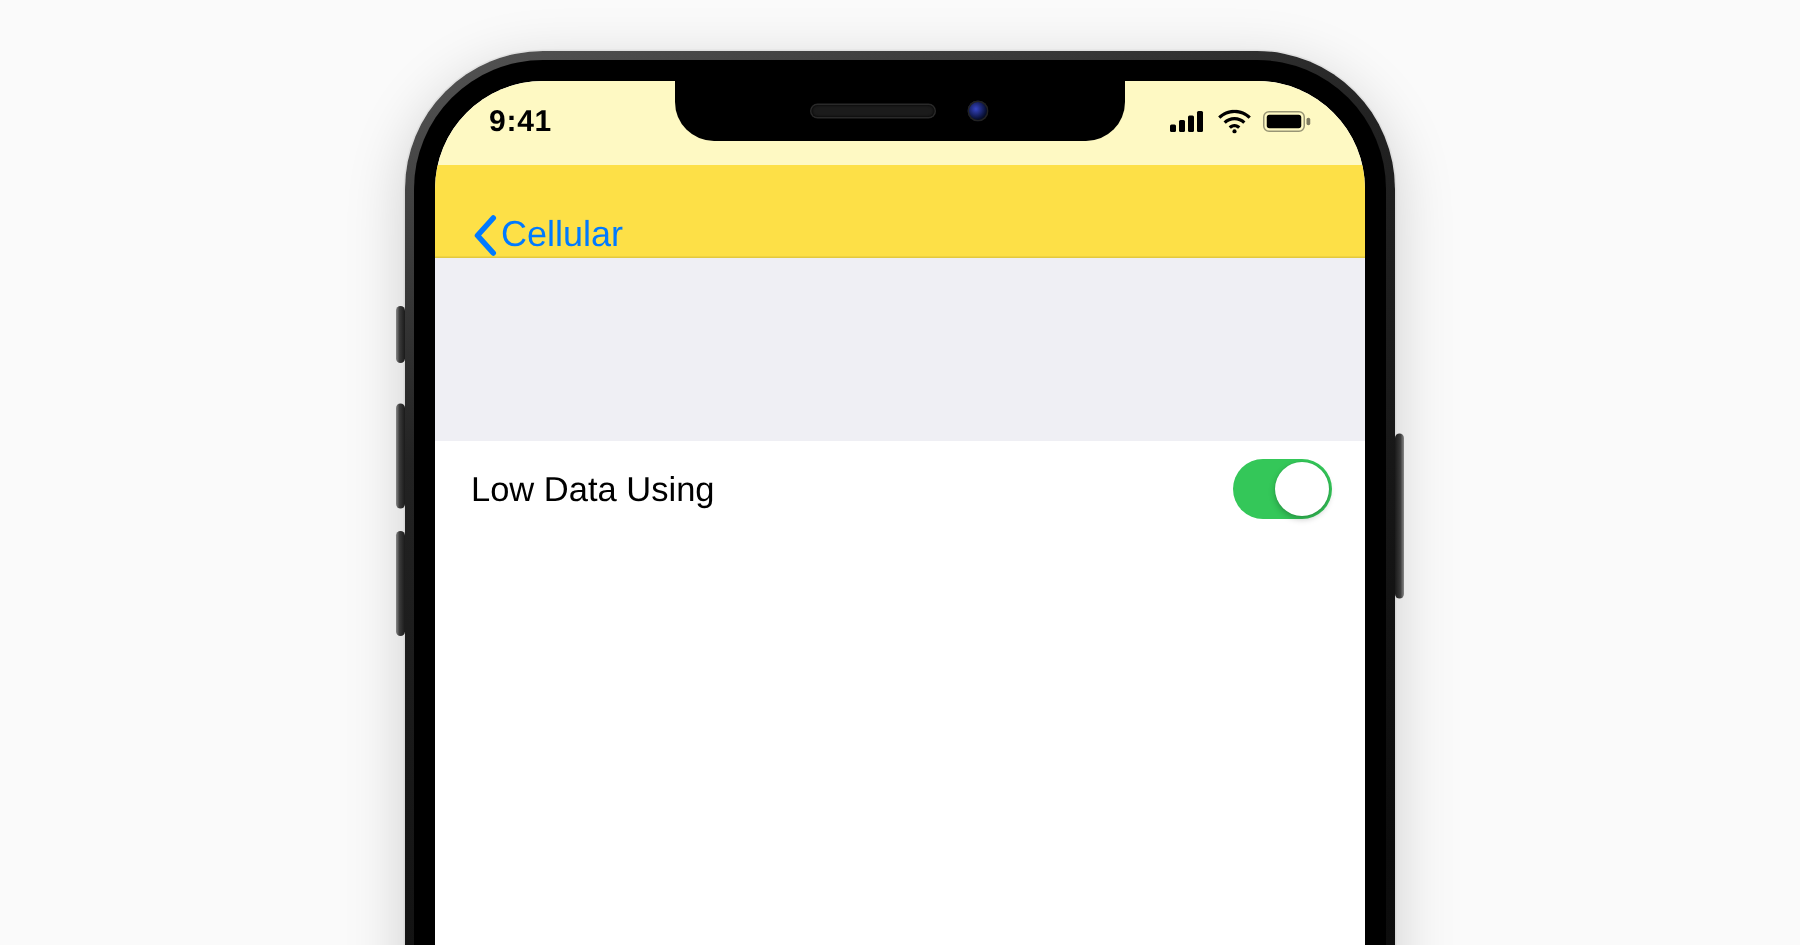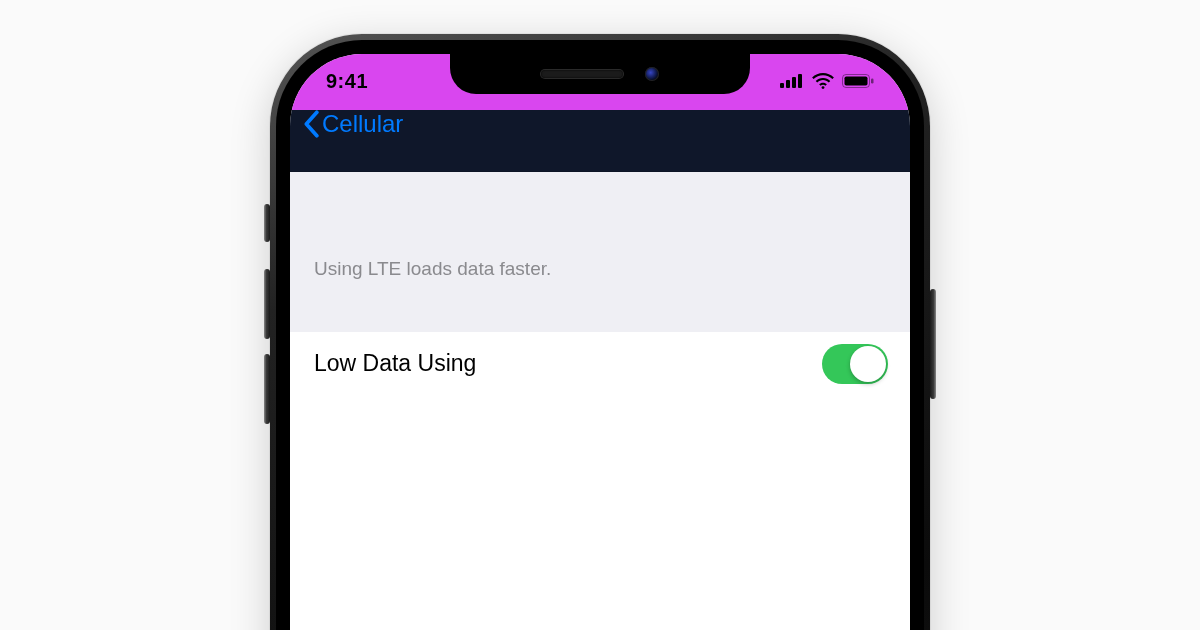--- a/index.html
+++ b/index.html
@@ -82,42 +82,42 @@
   }
   
   .statusbar {
     height: 56px;
     display: flex;
     justify-content: space-between;
     align-items: center;
     padding: 0 36px 2px;
     position: relative;
     z-index: 20;
-    background: #d946ef;
+    background: #fef9c3;
   }
   .statusbar .time {
     font-size: 20px;
     font-weight: 600;
     letter-spacing: .5px;
     color: #000;
   }
   .status-icons {
     display: flex;
     align-items: center;
     gap: 8px;
   }
   .status-icons svg { display: block; }
   
   .navbar {
     height: 62px;
-    background: #0f172a;
+    background: #fde047;
     border-bottom: 1px solid rgba(0,0,0,.10);
     display: flex;
-    align-items: flex-start;
-    padding: 0 12px;
+    align-items: flex-end;
+    padding: 0 24px;
   }
   .back-btn {
     display: flex;
     align-items: center;
     gap: 2px;
     color: #007aff;
     font-size: 24px;
     cursor: pointer;
   }
   .back-btn svg { display: block; }
@@ -234,21 +234,20 @@
                 </svg>
             </span>
             <span class="back-label">Cellular</span>
           </div>
         </div>
 
         <div class="content">
 
           <div class="gap"></div>
 
-          <div class="footer-text">Using LTE loads data faster.</div>
 
           <div class="gap2"></div>
 
           <div class="group">
             <div class="row">
               <span>Low Data Using</span>
               <div class="toggle on">
                   <div class="knob"></div>
                 </div>
             </div>

